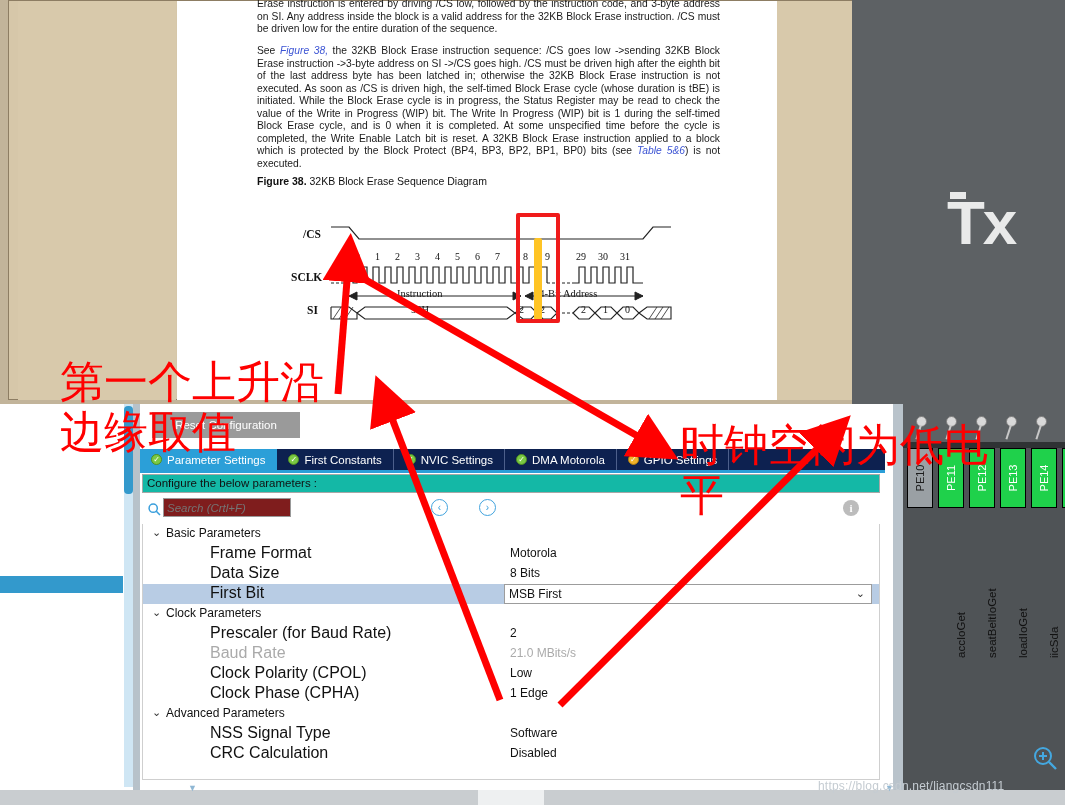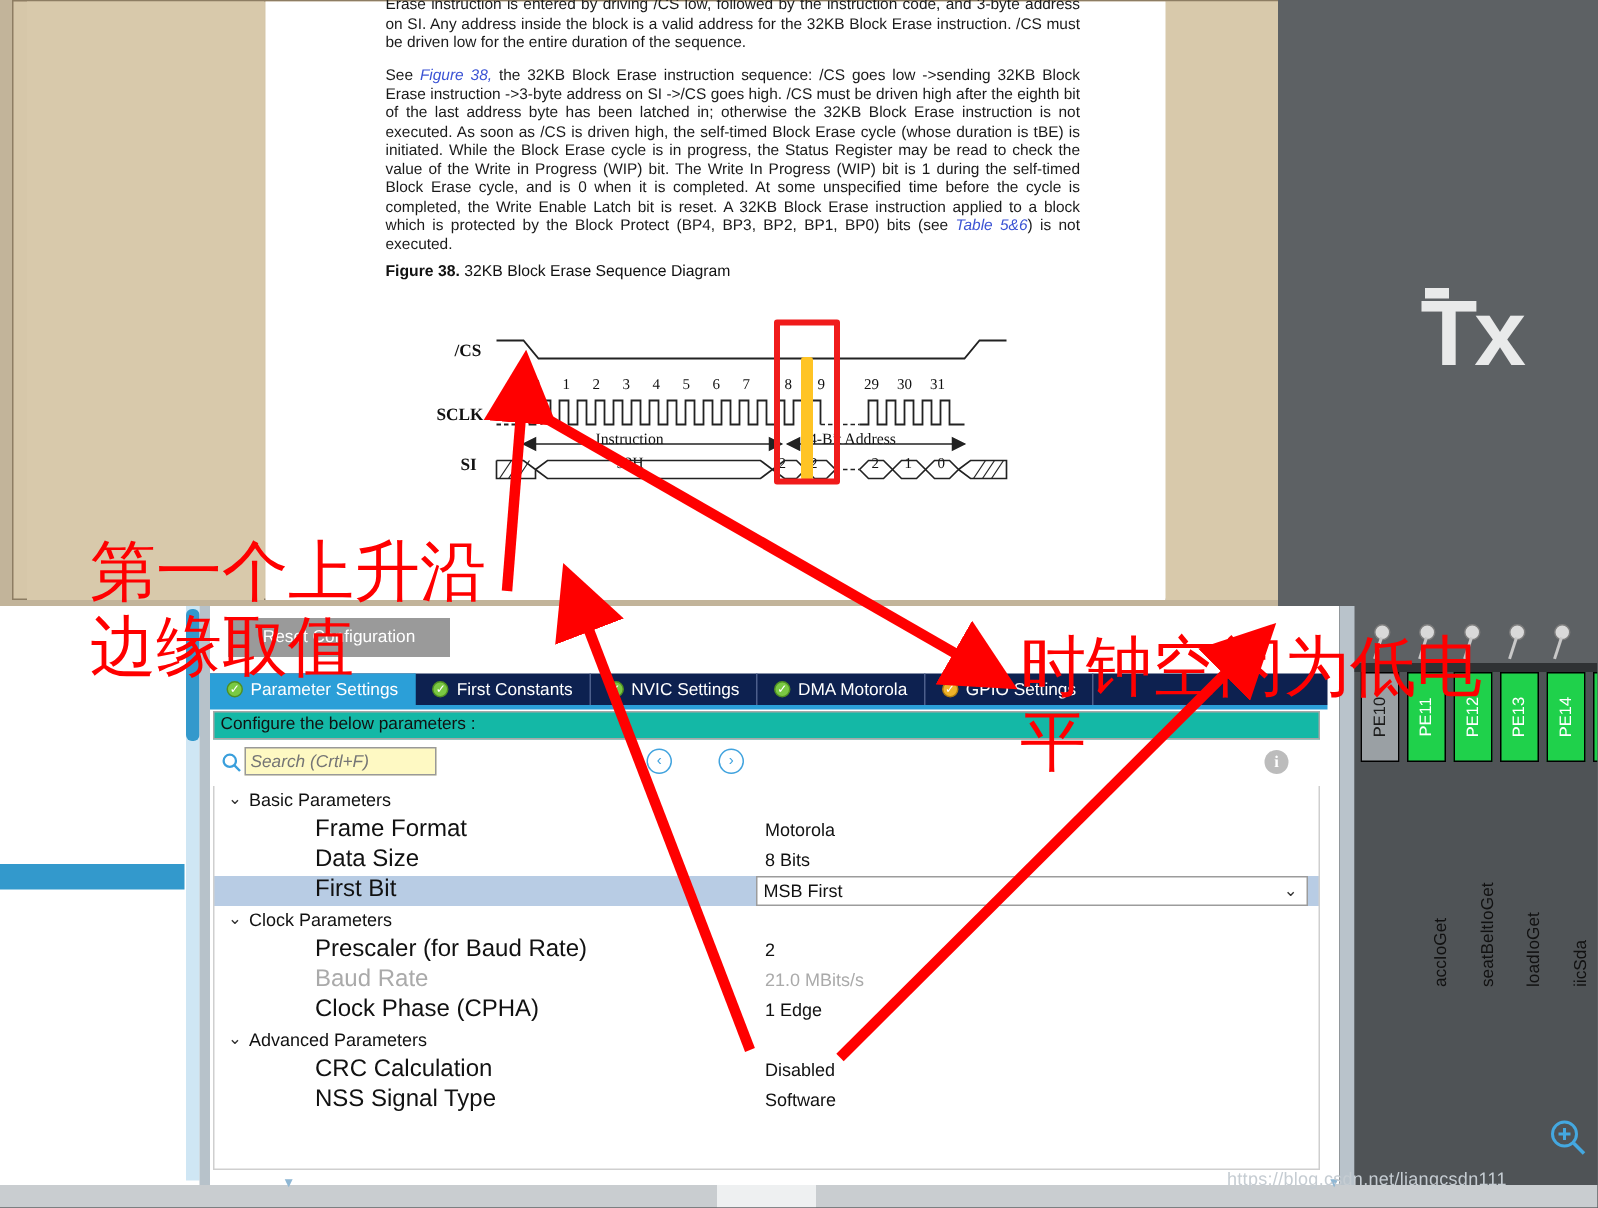--- a/index.html
+++ b/index.html
@@ -190,21 +190,21 @@
     font-size:11.5px; color:#111; padding:2px 4px;
   }
 
   
   #search-row{
     position:absolute; left:142px; top:498px; width:738px; height:24px;
   }
   #search-icon{ position:absolute; left:6px; top:4px; }
   #search-input{
     position:absolute; left:21px; top:0px; width:128px; height:19px;
-    border:1px solid #999; background:#fef9c3; color:#8e8e8e;
+    border:1px solid #999; background:#7f1d1d; color:#8e8e8e;
     font-style:italic; font-size:11.5px; padding:0 3px;
     font-family:"Liberation Sans", sans-serif;
   }
   .nav-circle{
     position:absolute; top:1px; width:17px; height:17px; border-radius:50%;
     border:1.3px solid #41a3de; color:#41a3de;
     display:flex; align-items:center; justify-content:center;
     font-size:10px; line-height:1; background:#fff;
   }
   #nav-prev{ left:289px; }
@@ -538,39 +538,43 @@
   <div class="param-row">
     <span class="param-name">Prescaler (for Baud Rate)</span>
     <span class="param-value">2</span>
   </div>
 
   <div class="param-row disabled">
     <span class="param-name">Baud Rate</span>
     <span class="param-value">21.0 MBits/s</span>
   </div>
 
+  <div class="param-row">
+    <span class="param-name">Clock Polarity (CPOL)</span>
+    <span class="param-value">Low</span>
+  </div>
 
   <div class="param-row">
     <span class="param-name">Clock Phase (CPHA)</span>
     <span class="param-value">1 Edge</span>
   </div>
 
   <div class="param-row group-row">
     <span class="chevron">⌄</span>
     <span class="group-label">Advanced Parameters</span>
   </div>
 
   <div class="param-row">
+    <span class="param-name">NSS Signal Type</span>
+    <span class="param-value">Software</span>
+  </div>
+
+  <div class="param-row">
     <span class="param-name">CRC Calculation</span>
     <span class="param-value">Disabled</span>
-  </div>
-
-  <div class="param-row">
-    <span class="param-name">NSS Signal Type</span>
-    <span class="param-value">Software</span>
   </div>
 </div>
 <div id="param-table-border"></div>
 
 <div id="pin-view">
   <div id="pin-view-scrollbar"></div>
   <div id="chip-body"></div>
   <div id="chip-top-edge"></div>
 
   <div class="push-pin" style="left:18px">

